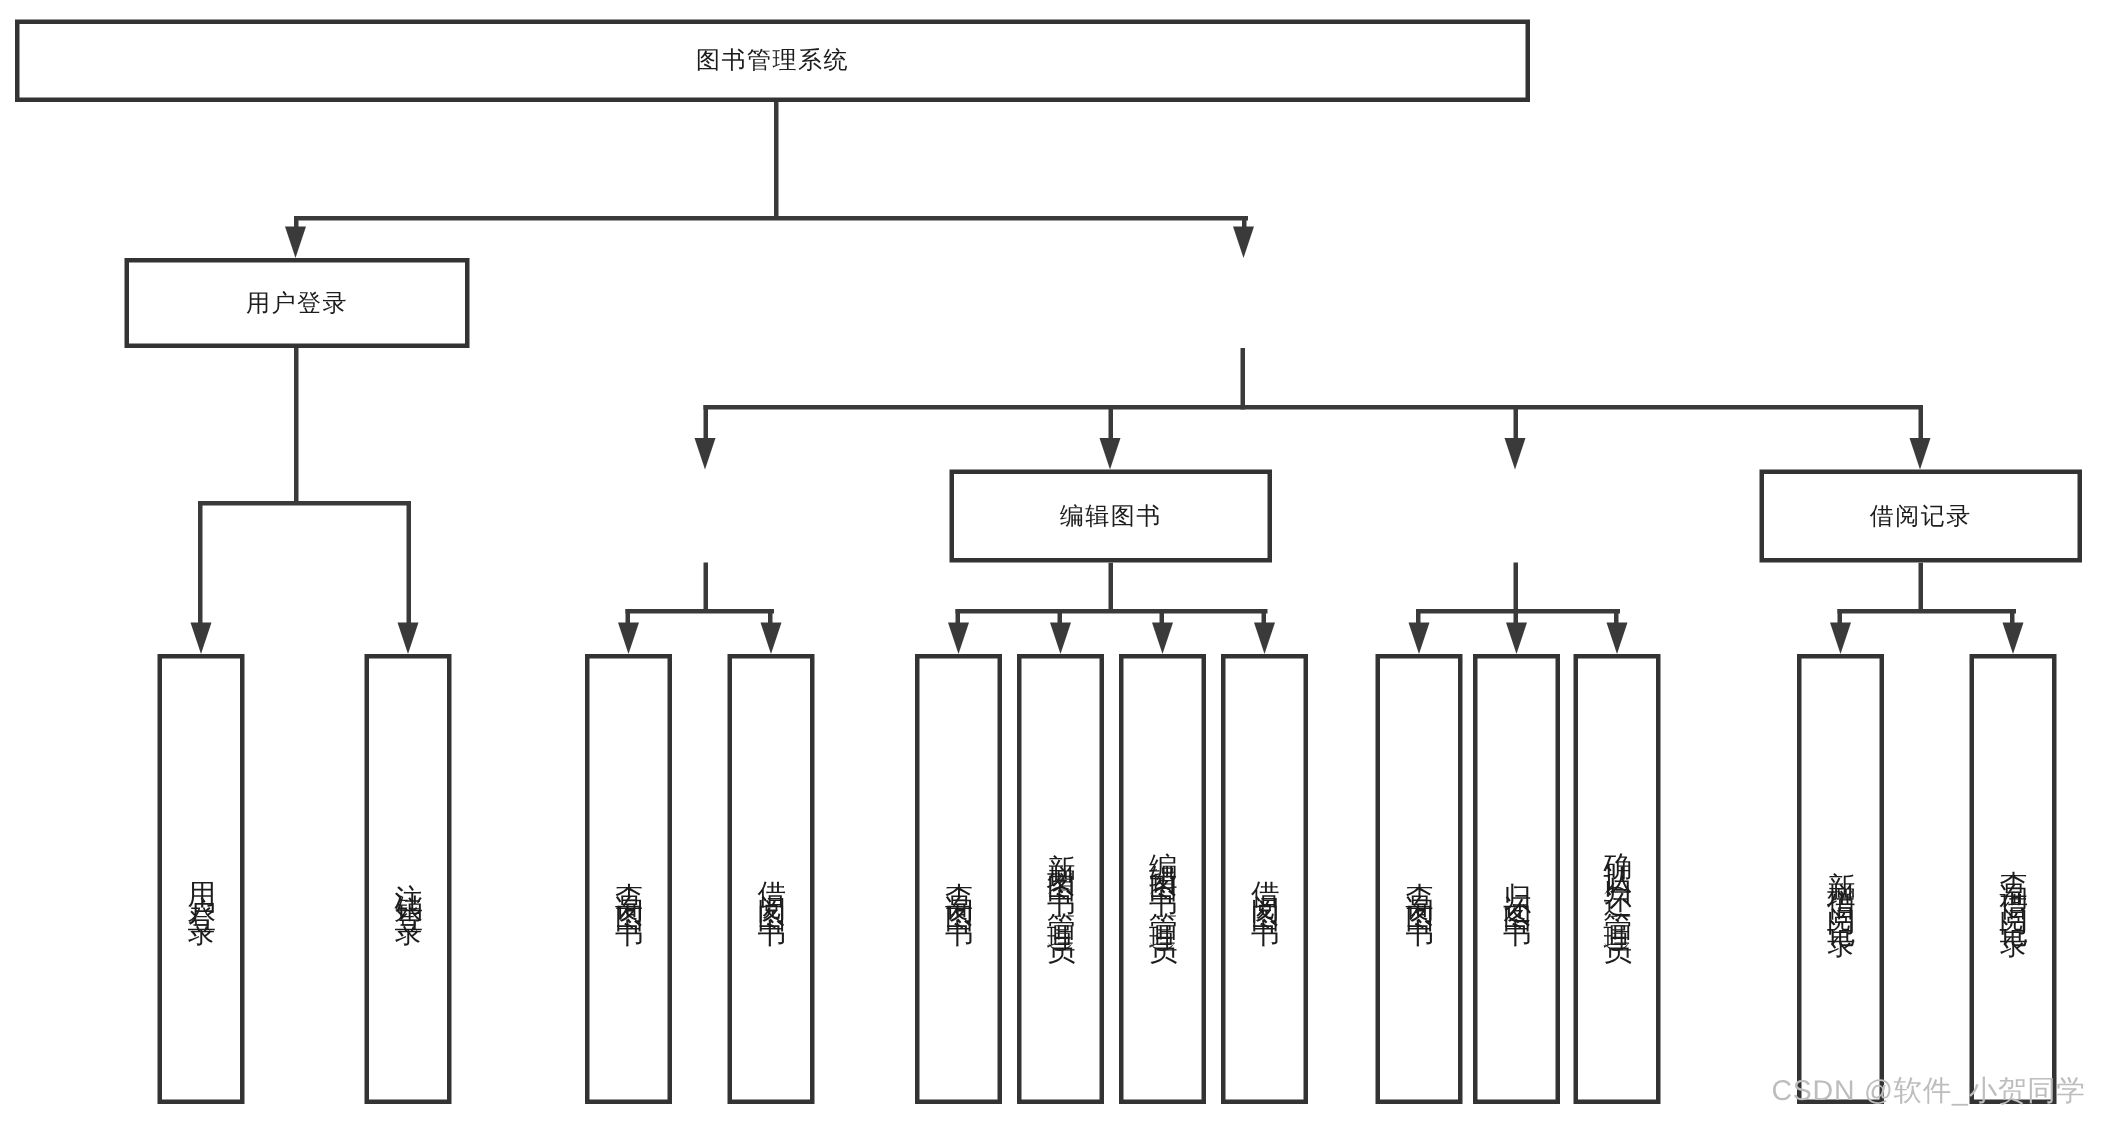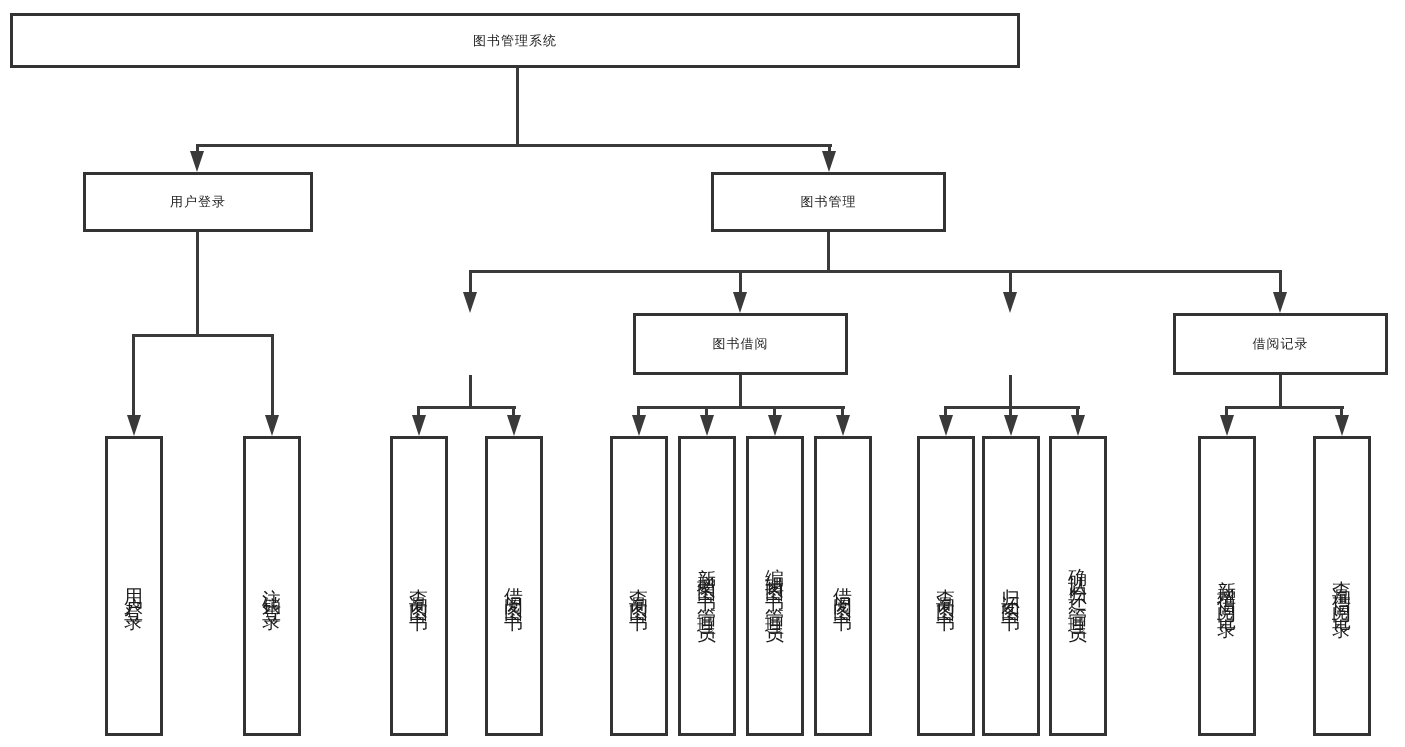--- a/index.html
+++ b/index.html
@@ -4,21 +4,21 @@
 <style>
   html,body{margin:0;padding:0;background:#ffffff;}
   .canvas{
     position:relative;width:1405px;height:747px;background:#ffffff;
     font-family:"Liberation Sans","DejaVu Sans",sans-serif;
     color:#1c1c1c;overflow:hidden;
   }
   .box{
     position:absolute;background:#ffffff;border:3px solid #333333;
     box-sizing:border-box;display:flex;align-items:center;justify-content:center;
-    font-size:13px;letter-spacing:1px;z-index:2;
+    font-size:16px;letter-spacing:1px;z-index:2;
   }
   .vbox{
     writing-mode:vertical-rl;text-orientation:mixed;
     font-size:19px;letter-spacing:0.42em;line-height:1;
     padding-top:6px;
   }
   .vline,.hline,.shaft{position:absolute;background:#3a3a3a;z-index:1;}
   .vline,.shaft{width:3px;}
   .hline{height:3px;}
   .arrowhead{
@@ -39,41 +39,40 @@
   <div class="box" style="left:10px;top:13px;width:1010px;height:55px;">图书管理系统</div>
 
   <div class="vline" style="left:516px;top:68px;height:78px;"></div>
   <div class="hline" style="left:196px;top:144px;width:636px;"></div>
   <div class="shaft" style="left:196px;top:144px;height:16px;"></div>
   <div class="arrowhead" style="left:190px;top:151px;"></div>
   <div class="shaft" style="left:828px;top:144px;height:16px;"></div>
   <div class="arrowhead" style="left:822px;top:151px;"></div>
 
   <div class="box" style="left:83px;top:172px;width:230px;height:60px;">用户登录</div>
-  <div class="box" style="left:711px;top:172px;width:235px;height:60px;">图书管理</div>
 
   <div class="vline" style="left:196px;top:232px;height:104px;"></div>
   <div class="hline" style="left:132px;top:334px;width:142px;"></div>
   <div class="shaft" style="left:132px;top:334px;height:86px;"></div>
   <div class="arrowhead" style="left:127px;top:415px;"></div>
   <div class="shaft" style="left:271px;top:334px;height:86px;"></div>
   <div class="arrowhead" style="left:265px;top:415px;"></div>
 
   <div class="vline" style="left:827px;top:232px;height:41px;"></div>
   <div class="hline" style="left:469px;top:270px;width:813px;"></div>
   <div class="shaft" style="left:469px;top:270px;height:26px;"></div>
   <div class="arrowhead" style="left:463px;top:292px;"></div>
   <div class="shaft" style="left:739px;top:270px;height:26px;"></div>
   <div class="arrowhead" style="left:733px;top:292px;"></div>
   <div class="shaft" style="left:1009px;top:270px;height:26px;"></div>
   <div class="arrowhead" style="left:1003px;top:292px;"></div>
   <div class="shaft" style="left:1279px;top:270px;height:26px;"></div>
   <div class="arrowhead" style="left:1273px;top:292px;"></div>
 
-  <div class="box" style="left:633px;top:313px;width:215px;height:62px;">图书借阅</div>
+  <div class="box" style="left:633px;top:313px;width:215px;height:62px;">编辑图书</div>
   <div class="box" style="left:1173px;top:313px;width:215px;height:62px;">借阅记录</div>
 
   <div class="vline" style="left:469px;top:375px;height:33px;"></div>
   <div class="hline" style="left:417px;top:406px;width:99px;"></div>
   <div class="shaft" style="left:417px;top:406px;height:14px;"></div>
   <div class="arrowhead" style="left:412px;top:415px;"></div>
   <div class="shaft" style="left:512px;top:406px;height:14px;"></div>
   <div class="arrowhead" style="left:507px;top:415px;"></div>
 
   <div class="vline" style="left:739px;top:375px;height:33px;"></div>
@@ -114,14 +113,15 @@
   <div class="box vbox" style="left:746px;top:436px;width:58px;height:300px;">编辑图书（管理员）</div>
   <div class="box vbox" style="left:814px;top:436px;width:58px;height:300px;">借阅图书</div>
 
   <div class="box vbox" style="left:917px;top:436px;width:58px;height:300px;">查询图书</div>
   <div class="box vbox" style="left:982px;top:436px;width:58px;height:300px;">归还图书</div>
   <div class="box vbox" style="left:1049px;top:436px;width:58px;height:300px;">确认归还（管理员）</div>
 
   <div class="box vbox" style="left:1198px;top:436px;width:58px;height:300px;">新增借阅记录</div>
   <div class="box vbox" style="left:1313px;top:436px;width:58px;height:300px;">查询借阅记录</div>
 
+  <div class="watermark">CSDN @软件_小贺同学</div>
 
 </div>
 
 </body></html>

